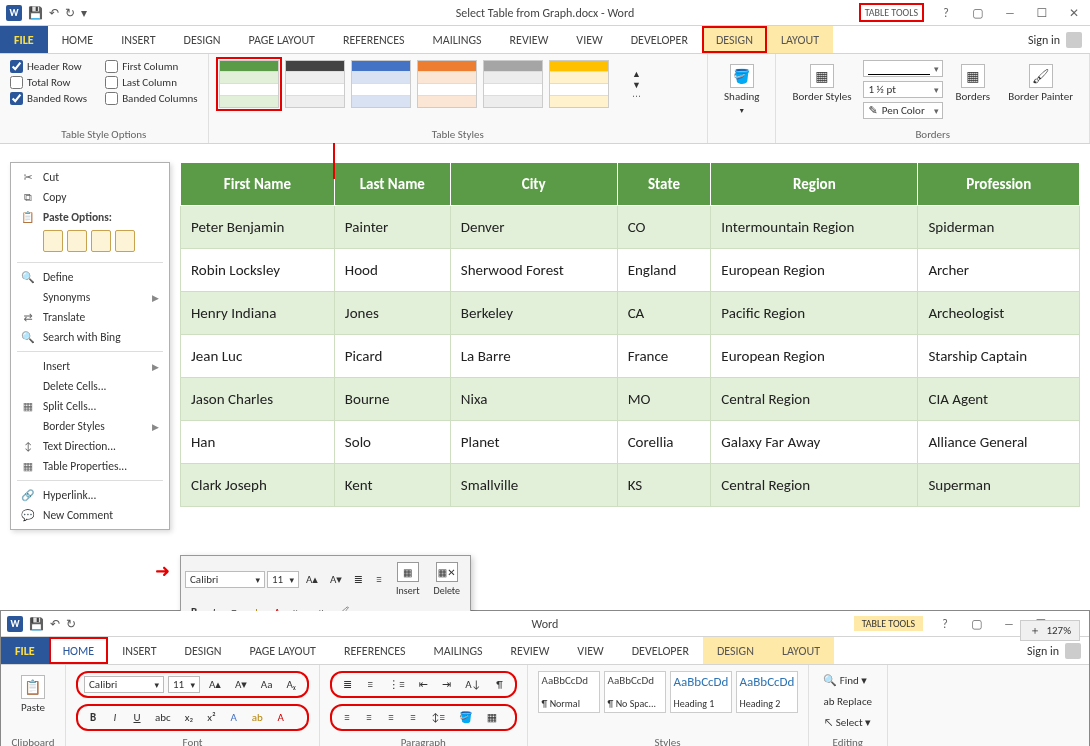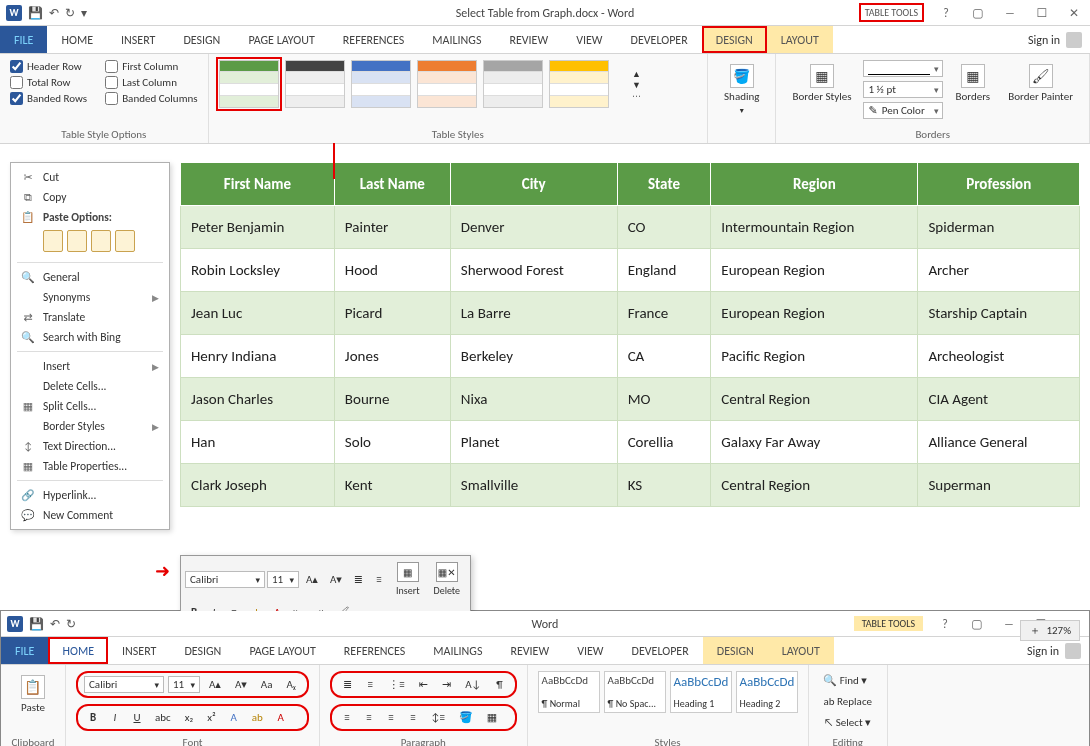--- a/index.html
+++ b/index.html
@@ -8,21 +8,21 @@
   .titlebar { display: flex; align-items: center; background: #fff; border-bottom: 1px solid #d4d4d4; height: 26px; padding: 0 6px; position: relative; }
   .titlebar .left-icons { display: flex; gap: 6px; align-items: center; }
   .titlebar .word-icon { width: 16px; height: 16px; background: #2b579a; color: #fff; font-size: 10px; font-weight: bold; display: flex; align-items: center; justify-content: center; border-radius: 2px; }
   .titlebar .doc-title { position: absolute; left: 50%; transform: translateX(-50%); font-size: 12px; color: #444; }
   .titlebar .right-group { margin-left: auto; display: flex; gap: 12px; align-items: center; }
   .table-tools-tag { font-size: 10px; color: #555; border: 2px solid #e60000; padding: 1px 4px; }
   .win-ctrl { width: 20px; text-align: center; color: #666; cursor: default; }
   
   .tabs { display: flex; align-items: center; height: 28px; border-bottom: 1px solid #d4d4d4; background: #fff; }
   .tab { padding: 0 14px; height: 100%; display: flex; align-items: center; font-size: 12px; color: #444; cursor: pointer; }
-  .tab.file { background: #2b579a; color: #7dd3fc; font-weight: normal; }
+  .tab.file { background: #2b579a; color: #fde047; font-weight: bold; }
   .tab.highlighted-red { border: 2px solid #e60000; padding: 0 12px; color: #2b579a; }
   .tab.context { background: #ffe9a8; color: #555; }
   .signin-block { margin-left: auto; display: flex; align-items: center; gap: 6px; padding-right: 8px; }
   .avatar { width: 16px; height: 16px; background: #ccc; border-radius: 2px; }
   
   .ribbon { display: flex; border-bottom: 1px solid #d4d4d4; background: #f9f9f9; min-height: 90px; }
   .ribbon-group { border-right: 1px solid #e0e0e0; padding: 6px 10px 2px; display: flex; flex-direction: column; justify-content: space-between; }
   .ribbon-group-label { text-align: center; font-size: 11px; color: #666; margin-top: 4px; }
   .checkgrid { display: grid; grid-template-columns: auto auto; gap: 3px 18px; }
   .checkitem { display: flex; gap: 4px; align-items: center; font-size: 11px; }
@@ -245,21 +245,21 @@
       </div>
     <div class="paste-icons">
       <div class="pi"></div>
       <div class="pi"></div>
       <div class="pi"></div>
       <div class="pi"></div>
     </div>
     <div class="cm-sep"></div>
     <div class="cm-item">
         <span class="cm-ico">🔍</span>
-        <span>General</span>
+        <span>Define</span>
       </div>
     <div class="cm-item">
         <span class="cm-ico"></span>
         <span>Synonyms</span>
         <span class="cm-arrow">▶</span>
       </div>
     <div class="cm-item">
         <span class="cm-ico">⇄</span>
         <span>Translate</span>
       </div>
@@ -327,34 +327,34 @@
         </tr>
         <tr>
           <td>Robin Locksley</td>
           <td>Hood</td>
           <td>Sherwood Forest</td>
           <td>England</td>
           <td>European Region</td>
           <td>Archer</td>
         </tr>
         <tr>
+          <td>Henry Indiana</td>
+          <td>Jones</td>
+          <td>Berkeley</td>
+          <td>CA</td>
+          <td>Pacific Region</td>
+          <td>Archeologist</td>
+        </tr>
+        <tr>
           <td>Jean Luc</td>
           <td>Picard</td>
           <td>La Barre</td>
           <td>France</td>
           <td>European Region</td>
           <td>Starship Captain</td>
-        </tr>
-        <tr>
-          <td>Henry Indiana</td>
-          <td>Jones</td>
-          <td>Berkeley</td>
-          <td>CA</td>
-          <td>Pacific Region</td>
-          <td>Archeologist</td>
         </tr>
         <tr>
           <td>Jason Charles</td>
           <td>Bourne</td>
           <td>Nixa</td>
           <td>MO</td>
           <td>Central Region</td>
           <td>CIA Agent</td>
         </tr>
         <tr>

